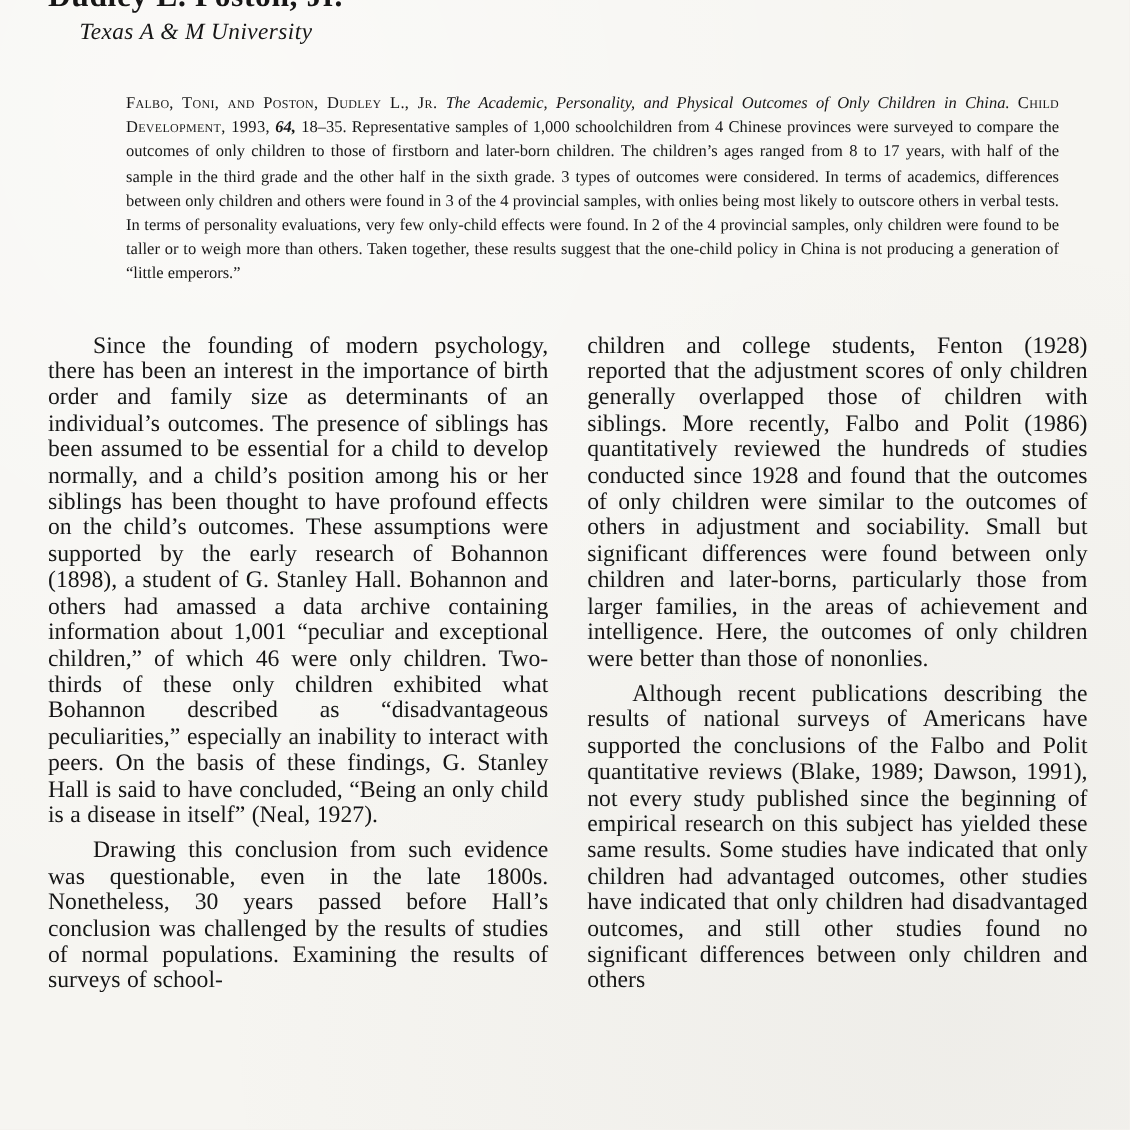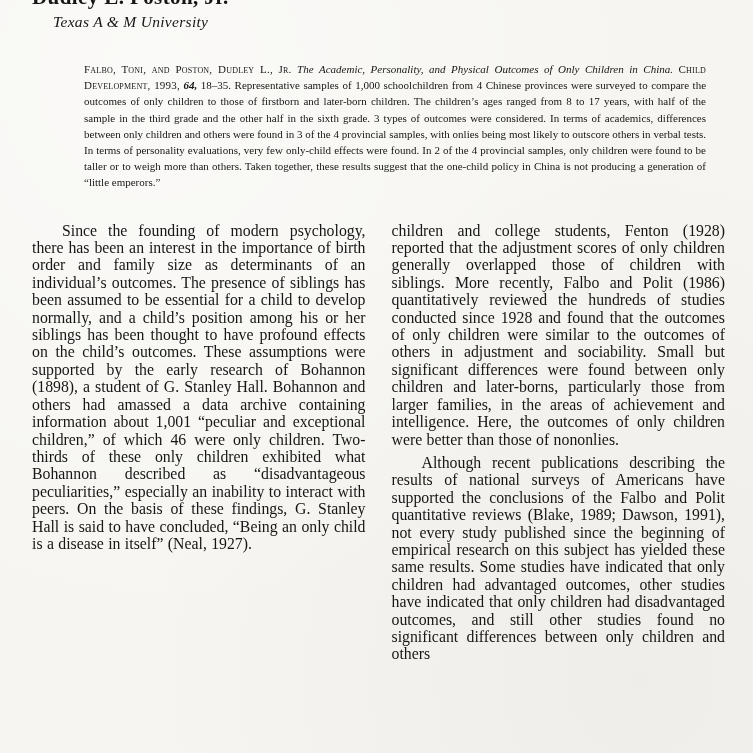--- a/index.html
+++ b/index.html
@@ -77,20 +77,21 @@
     <span class="it">The Academic, Personality, and Physical Outcomes of Only Children in China.</span>
     <span class="sc">Child Development, 1993,</span>
     <span class="vol it">64,</span>
     <span>18–35.</span>
     <span>Representative samples of 1,000 schoolchildren from 4 Chinese provinces were surveyed to compare the outcomes of only children to those of firstborn and later-born children. The children’s ages ranged from 8 to 17 years, with half of the sample in the third grade and the other half in the sixth grade. 3 types of outcomes were considered. In terms of academics, differences between only children and others were found in 3 of the 4 provincial samples, with onlies being most likely to outscore others in verbal tests. In terms of personality evaluations, very few only-child effects were found. In 2 of the 4 provincial samples, only children were found to be taller or to weigh more than others. Taken together, these results suggest that the one-child policy in China is not producing a generation of “little emperors.”</span>
   </div>
 
   <div class="columns">
     <div class="col">
       <p class="indent">Since the founding of modern psychology, there has been an interest in the importance of birth order and family size as determinants of an individual’s outcomes. The presence of siblings has been assumed to be essential for a child to develop normally, and a child’s position among his or her siblings has been thought to have profound effects on the child’s outcomes. These assumptions were supported by the early research of Bohannon (1898), a student of G. Stanley Hall. Bohannon and others had amassed a data archive containing information about 1,001 “peculiar and exceptional children,” of which 46 were only children. Two-thirds of these only children exhibited what Bohannon described as “disadvantageous peculiarities,” especially an inability to interact with peers. On the basis of these findings, G. Stanley Hall is said to have concluded, “Being an only child is a disease in itself” (Neal, 1927).</p>
+      <p class="indent">Drawing this conclusion from such evidence was questionable, even in the late 1800s. Nonetheless, 30 years passed before Hall’s conclusion was challenged by the results of studies of normal populations. Examining the results of surveys of school-</p>
     </div>
     <div class="col">
       <p>children and college students, Fenton (1928) reported that the adjustment scores of only children generally overlapped those of children with siblings. More recently, Falbo and Polit (1986) quantitatively reviewed the hundreds of studies conducted since 1928 and found that the outcomes of only children were similar to the outcomes of others in adjustment and sociability. Small but significant differences were found between only children and later-borns, particularly those from larger families, in the areas of achievement and intelligence. Here, the outcomes of only children were better than those of nononlies.</p>
       <p class="indent">Although recent publications describing the results of national surveys of Americans have supported the conclusions of the Falbo and Polit quantitative reviews (Blake, 1989; Dawson, 1991), not every study published since the beginning of empirical research on this subject has yielded these same results. Some studies have indicated that only children had advantaged outcomes, other studies have indicated that only children had disadvantaged outcomes, and still other studies found no significant differences between only children and others</p>
     </div>
   </div>
 
 </div>
 
 </body></html>

